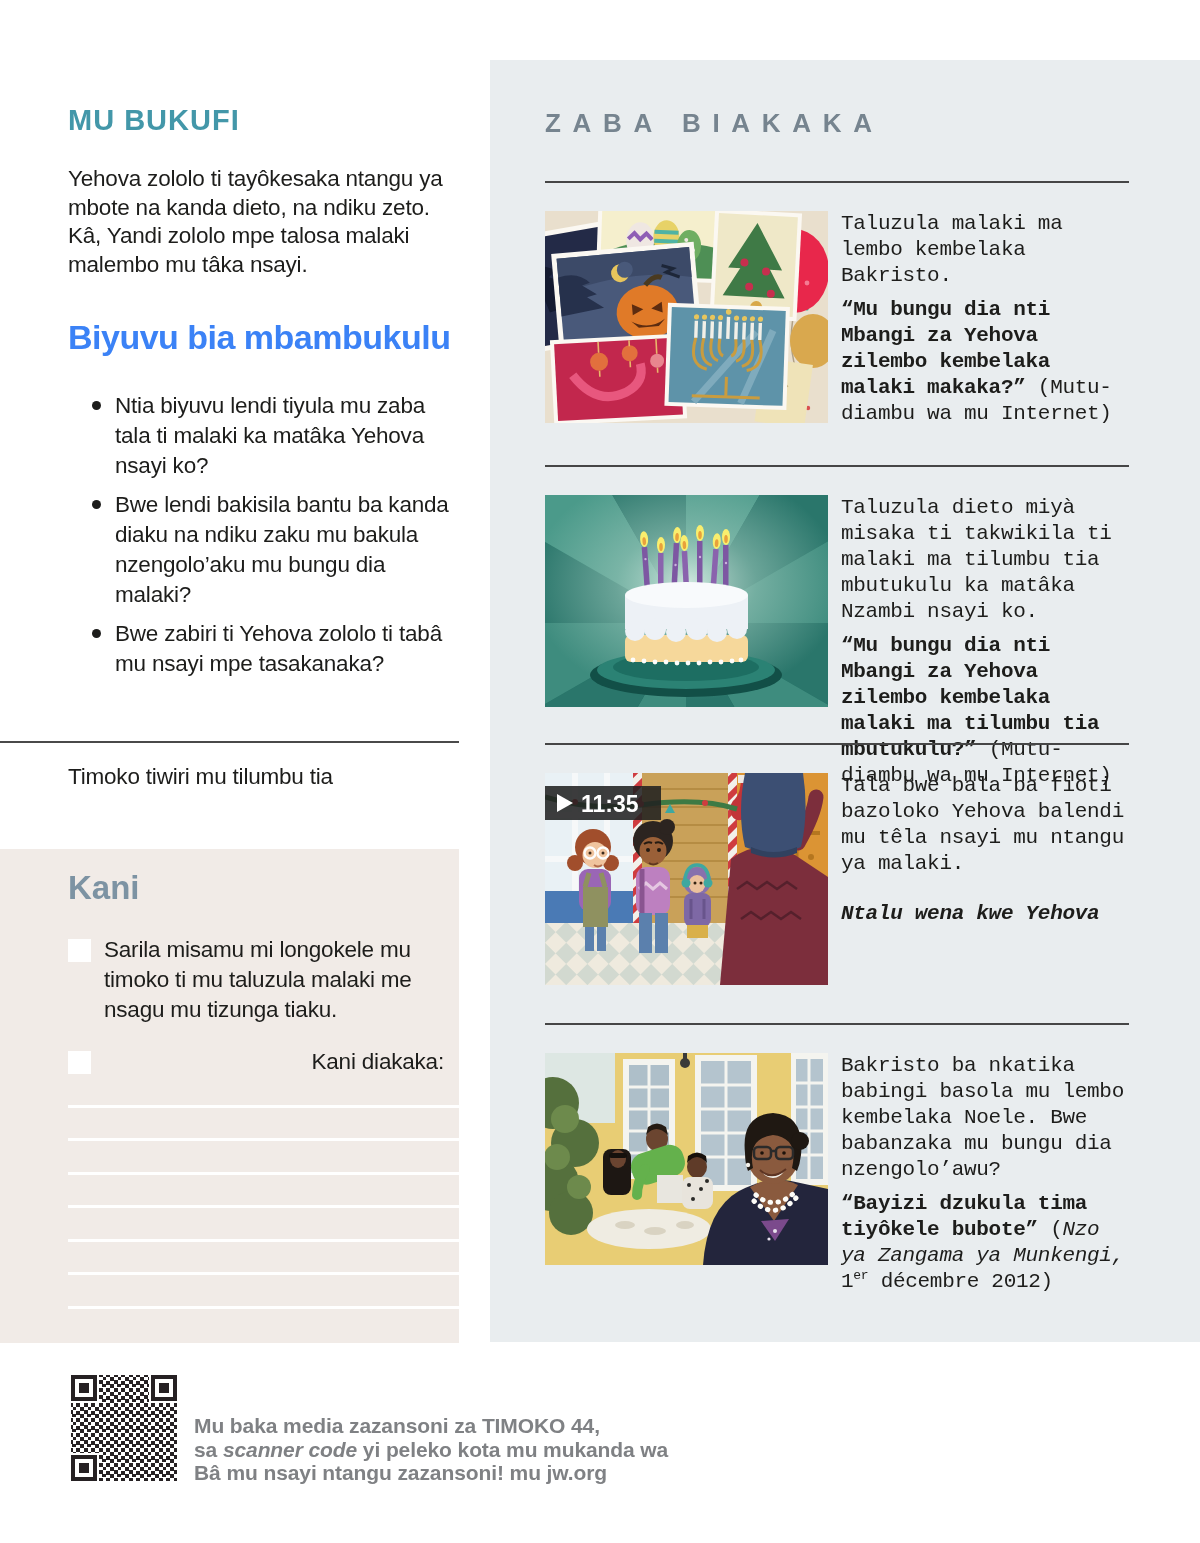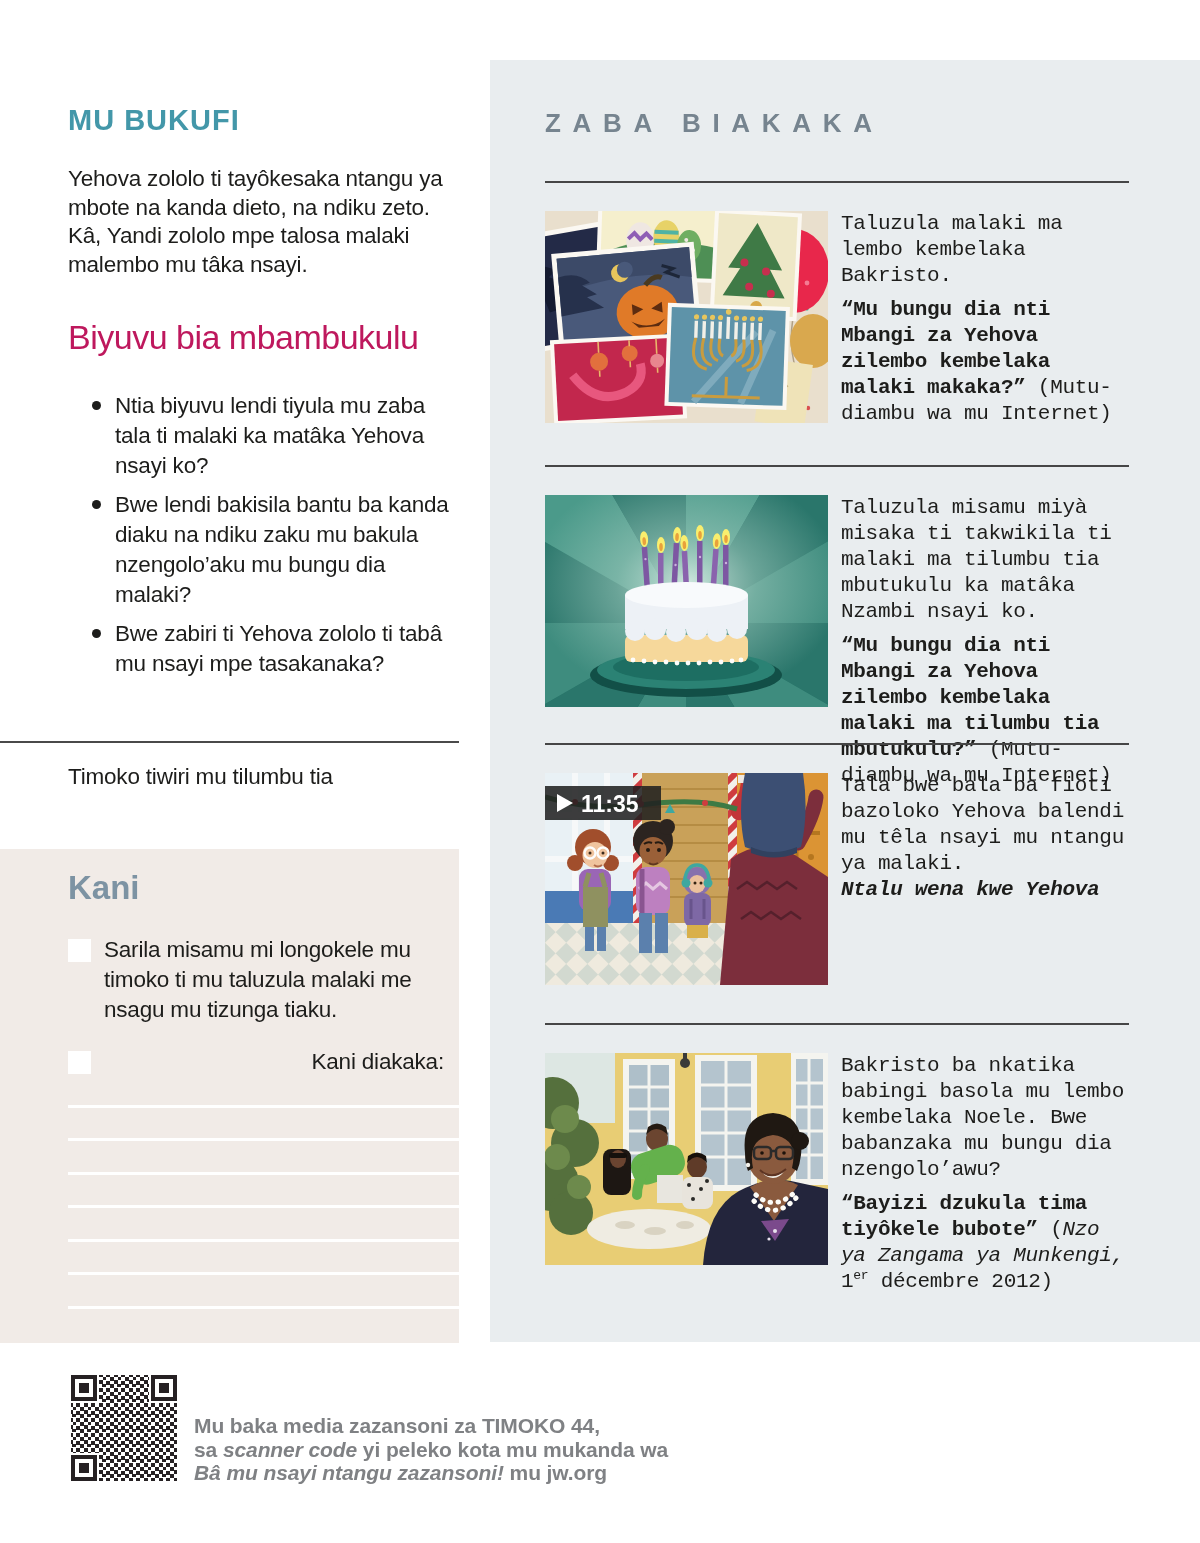--- a/index.html
+++ b/index.html
@@ -11,22 +11,22 @@
   
   .h-teal {
     position:absolute; left:68px; top:104px; font-size:29px; font-weight:700;
     letter-spacing:1px; color:#4397a9;
   }
   .intro {
     position:absolute; left:68px; top:165px; width:398px;
     font-size:22.5px; line-height:28.5px; letter-spacing:-0.2px;
   }
   .h-slate {
-    position:absolute; left:68px; top:318px; font-size:34px; font-weight:400;
-    color:#be185d; letter-spacing:-0.5px;
+    position:absolute; left:68px; top:318px; font-size:34px; font-weight:700;
+    color:#3b82f6; letter-spacing:-0.5px;
   }
   .bullets {
     position:absolute; left:90px; top:391px; width:374px; list-style:none;
     font-size:22.5px; line-height:30px; letter-spacing:-0.2px;
   }
   .bullets li { position:relative; padding-left:25px; margin-bottom:9px; }
   .bullets li::before {
     content:""; position:absolute; left:2px; top:10px; width:9px; height:9px;
     border-radius:50%; background:#1d1d1b;
   }
@@ -56,21 +56,21 @@
   .sec.s1 { top:121px; height:284px; }
   .sec.s2 { top:405px; height:278px; }
   .sec.s3 { top:683px; height:280px; }
   .sec.s4 { top:963px; height:376px; }
   .thumb { position:relative; flex:none; width:283px; height:212px; overflow:hidden; }
   .thumb svg { display:block; width:100%; height:100%; }
   .itxt { width:288px; font-size:21px; line-height:26px; letter-spacing:-0.3px; color:#1d1d1b;font-family:Liberation Mono, monospace; }
   .itxt .q { margin-top:8px; font-weight:700; }
   .itxt .src { font-weight:400; }
   .itxt .src-it { font-weight:400; font-style:italic; }
-  .itxt .vtitle { margin-top:0; font-weight:700; font-style:italic; }
+  .itxt .vtitle { margin-top:24px; font-weight:700; font-style:italic; }
   .itxt sup { font-size:62%; vertical-align:super; line-height:0; }
 
   
   .qr { position:absolute; left:69px; top:1373px; width:110px; height:110px; }
   .footer-text {
     position:absolute; left:194px; top:1414px; width:620px;
     font-size:21px; line-height:23.5px; color:#7f8184; font-weight:700; letter-spacing:-0.1px;
   }
 </style>
 </head>
@@ -311,21 +311,21 @@
               <circle cx="143" cy="168" r="2.4"></circle>
               <circle cx="154" cy="168" r="2.4"></circle>
               <circle cx="165" cy="167" r="2.4"></circle>
               <circle cx="176" cy="167" r="2.4"></circle>
               <circle cx="187" cy="166" r="2.4"></circle>
               <circle cx="196" cy="165" r="2.4"></circle>
             </g>
         </svg>
       </div>
       <div class="itxt">
-        <p>Taluzula misamu miyà misaka ti takwikila ti malaki ma tilumbu tia mbutukulu ka matâka Nzambi nsayi ko.</p>
+        <p>Taluzula dieto miyà misaka ti takwikila ti malaki ma tilumbu tia mbutukulu ka matâka Nzambi nsayi ko.</p>
         <p class="q"><span>“Mu bungu dia nti Mbangi za Yehova zilembo kembelaka malaki ma tilumbu tia mbutukulu?”</span><span class="src"> (Mutu-diambu wa mu Internet)</span></p>
       </div>
     </div>
 
     <div class="sec s3">
       <div class="thumb">
         <svg viewBox="0 0 283 212">
           <defs>
             <pattern id="candy" width="12" height="12" patternUnits="userSpaceOnUse" patternTransform="rotate(45)">
               <rect width="12" height="12" fill="#f2f0ea"></rect>
@@ -563,16 +563,16 @@
       <rect x="0" y="80" width="30" height="30" fill="#ffffff"></rect>
         <rect x="2" y="82" width="26" height="26" fill="#262123"></rect>
         <rect x="6" y="86" width="18" height="18" fill="#ffffff"></rect>
         <rect x="10" y="90" width="10" height="10" fill="#262123"></rect>
     </g>
   </svg>
 
   <div class="footer-text">
     <div>Mu baka media zazansoni za TIMOKO 44,</div>
     <div><span>sa </span><span style="font-style:italic">scanner code</span><span> yi peleko kota mu mukanda wa</span></div>
-    <div><span style="font-style:italic">Bâ mu nsayi ntangu zazansoni!</span><span> mu jw.org</span></div>
+    <div><span style="">Bâ mu nsayi ntangu zazansoni!</span><span> mu jw.org</span></div>
   </div>
 
 </div>
 
 </body></html>

